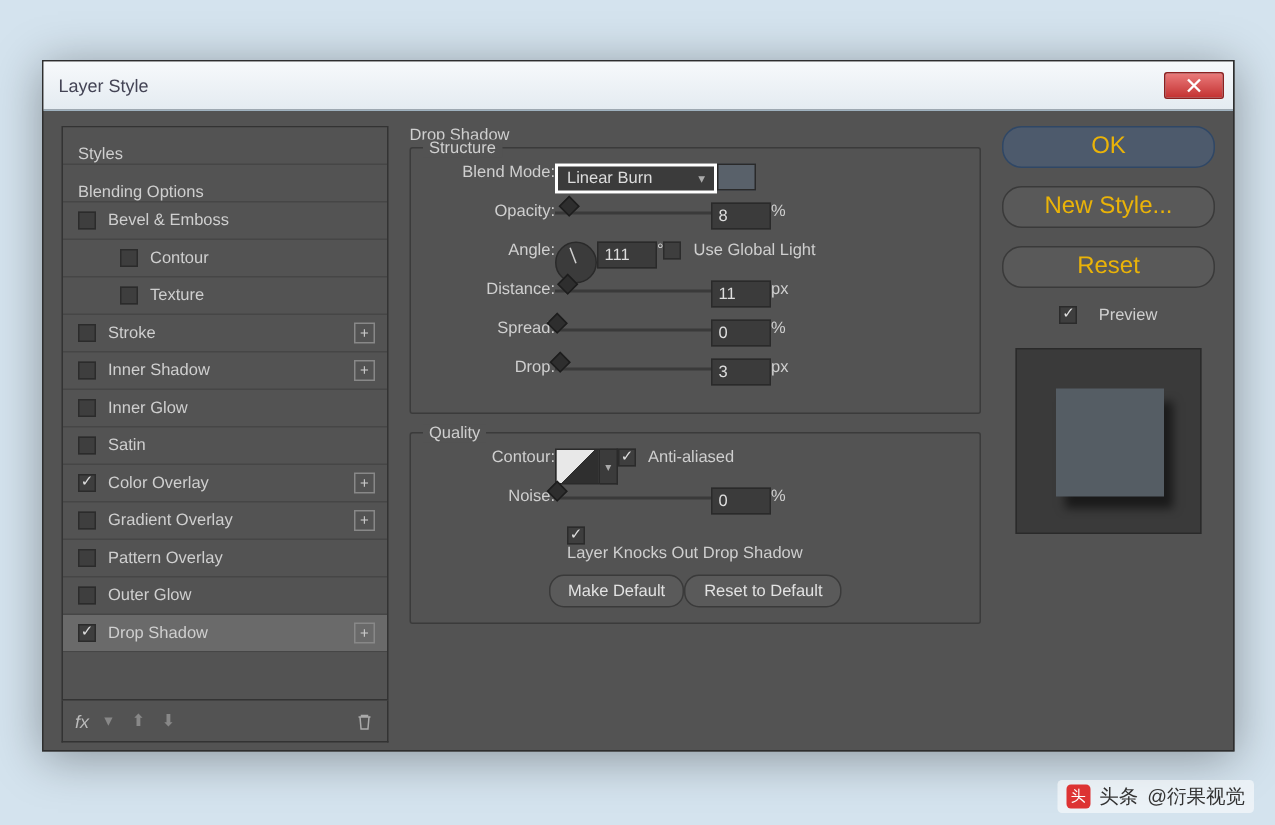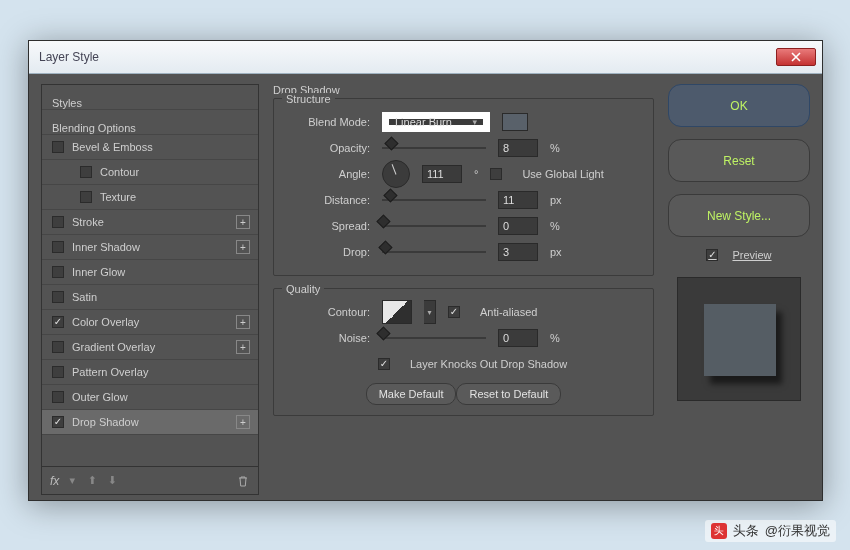--- a/index.html
+++ b/index.html
@@ -22,41 +22,41 @@
   .row-add { margin-left:auto; width:14px; height:14px; border:1px solid #888; display:flex; align-items:center; justify-content:center; font-size:10px; color:#ccc; }
   .styles-footer { height:28px; border:1px solid #333; border-top:none; display:flex; align-items:center; padding:0 8px; gap:6px; }
   .fx { font-style:italic; font-size:12px; color:#bbb; }
   .ft-ico { width:14px; height:14px; display:flex; align-items:center; justify-content:center; color:#888; }
   
   .middle { flex:1; position:relative; }
   .section-title { font-size:11px; color:#cfcfcf; margin-bottom:2px; }
   .group { border:1px solid #3b3b3b; border-radius:2px; padding:8px 10px 10px 10px; margin-bottom:12px; }
   .group-label { position:relative; top:-14px; left:-2px; background:#535353; display:inline-block; padding:0 4px; font-size:11px; color:#cfcfcf; }
   .group-body { margin-top:-10px; }
-  .form-row { display:flex; align-items:center; height:26px; gap:12px; }
+  .form-row { display:flex; align-items:flex-start; height:26px; gap:0; }
   .form-row .lbl { width:86px; text-align:right; color:#cfcfcf; }
-  .select { width:108px; height:20px; background:#3b3b3b; border:7px solid #ffffff; display:flex; align-items:center; padding:0 6px; justify-content:space-between; }
+  .select { width:108px; height:20px; background:#3b3b3b; border:2px solid #ffffff; display:flex; align-items:center; padding:0 6px; justify-content:space-between; }
   .select .sel-txt { font-size:11px; color:#ddd; }
   .color-swatch { width:26px; height:18px; background:#59616a; border:1px solid #2a2a2a; }
   .slider { position:relative; width:104px; height:14px; }
   .slider .track { position:absolute; left:0; right:0; top:6px; height:2px; background:#3a3a3a; }
   .slider .thumb { position:absolute; top:1px; width:10px; height:10px; background:#2e2e2e; transform:rotate(45deg) translateX(-50%); border:1px solid #1d1d1d; }
   .numbox { width:40px; height:18px; background:#3b3b3b; border:1px solid #2a2a2a; color:#ddd; font-size:11px; text-align:left; padding:0 4px; }
   .unit { color:#cfcfcf; }
   .angle-dial { width:28px; height:28px; border:1px solid #2a2a2a; border-radius:50%; background:#3b3b3b; position:relative; }
   .angle-dial .needle { position:absolute; left:50%; top:50%; width:11px; height:1px; background:#cfcfcf; transform-origin:left center; transform:rotate(-111deg); }
   .contour-th { width:30px; height:24px; border:1px solid #2a2a2a; background:linear-gradient(135deg,#e8e8e8 0 50%,#2f2f2f 50% 100%); }
   .contour-dd { width:12px; height:24px; border:1px solid #2a2a2a; border-left:none; background:#3b3b3b; display:flex; align-items:center; justify-content:center; }
   .btn-s { height:22px; padding:0 12px; background:#5a5a5a; border:1px solid #3a3a3a; border-radius:10px; display:flex; align-items:center; color:#e2e2e2; font-size:11px; }
   .btns-row { display:flex; margin-top:6px; justify-content:center; }
   
   .right { width:142px; display:flex; flex-direction:column; gap:12px; align-items:stretch; }
-  .rbtn { height:43px; border:1px solid #3a3a3a; border-radius:13px; background:#595959; display:flex; align-items:center; justify-content:center; color:#bef264; font-size:12px; }
+  .rbtn { height:28px; border:1px solid #3a3a3a; border-radius:13px; background:#595959; display:flex; align-items:center; justify-content:center; color:#eab308; font-size:16px; }
   .rbtn.primary { background:#4d5a6c; border-color:#2f4766; }
-  .prev-row { display:flex; align-items:center; gap:6px; justify-content:center;text-decoration:underline; }
+  .prev-row { display:flex; align-items:center; gap:6px; justify-content:center; }
   .preview-box { width:124px; height:124px; background:#3a3a3a; border:1px solid #2a2a2a; margin-top:4px; align-self:center; position:relative; }
   .preview-box .inner { position:absolute; left:26px; top:26px; width:72px; height:72px; background:#555d64; box-shadow:6px 8px 6px rgba(0,0,0,.55); }
   .watermark { position:absolute; right:14px; bottom:8px; display:flex; align-items:center; gap:6px; font-size:13px; color:#333; background:rgba(255,255,255,.55); padding:2px 6px; border-radius:3px; }
   .watermark .wm-ico { width:16px; height:16px; background:#d33; border-radius:3px; display:flex; align-items:center; justify-content:center; color:#fff; font-size:10px; }
 </style>
 </head>
 <body>
 
 <div class="window">
   <div class="titlebar">
@@ -225,36 +225,36 @@
           </div>
           <div class="form-row">
             <span class="lbl">Noise:</span>
             <div class="slider">
                 <div class="track"></div>
                 <div class="thumb" style="left:0%"></div>
               </div>
             <input class="numbox" value="0" style="">
             <span class="unit">%</span>
           </div>
-          <div class="form-row" style="padding-left:94px;">
+          <div class="form-row" style="padding-left:94px;flex-direction:column;">
             <div class="chk checked"></div>
             <span>Layer Knocks Out Drop Shadow</span>
           </div>
           <div class="btns-row">
             <div class="btn-s">Make Default</div>
             <div class="btn-s">Reset to Default</div>
           </div>
         </div>
       </div>
     </div>
 
     <div class="right">
       <div class="rbtn primary">OK</div>
+      <div class="rbtn">New Style...</div>
       <div class="rbtn">Reset</div>
-      <div class="rbtn">New Style...</div>
       <div class="prev-row">
         <div class="chk checked"></div>
         <span>Preview</span>
       </div>
       <div class="preview-box">
           <div class="inner"></div>
         </div>
     </div>
   </div>
 </div>

